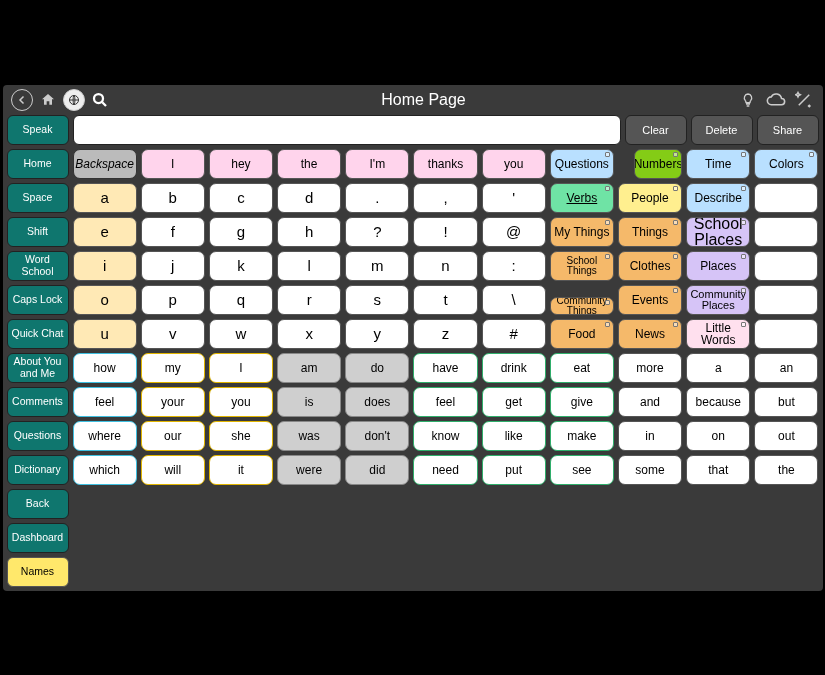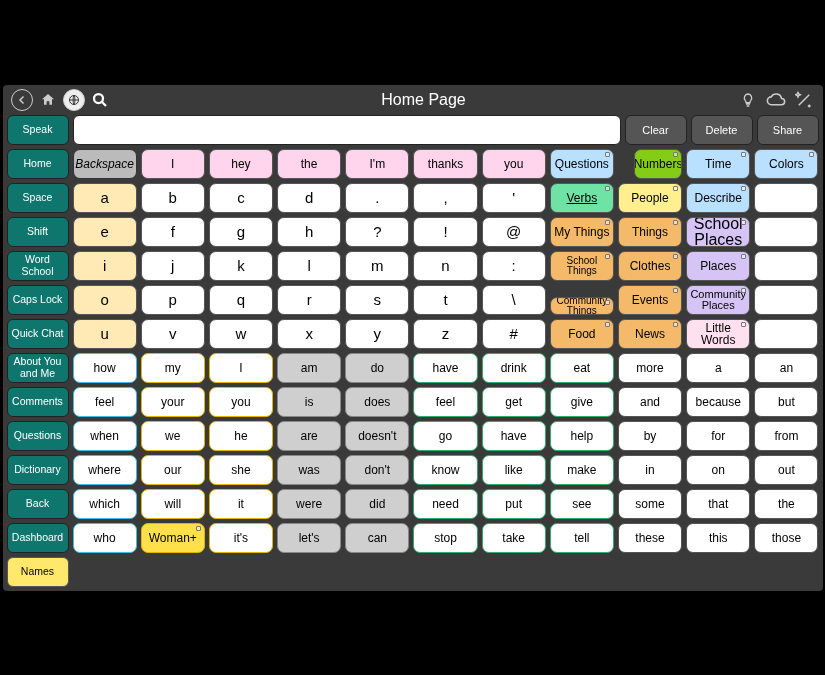--- a/index.html
+++ b/index.html
@@ -323,33 +323,20 @@
           <div class="cell c-gray b-gray">is</div>
           <div class="cell c-gray b-gray">does</div>
           <div class="cell b-green">feel</div>
           <div class="cell b-green">get</div>
           <div class="cell b-green">give</div>
           <div class="cell ">and</div>
           <div class="cell ">because</div>
           <div class="cell ">but</div>
         </div>
         <div class="grid-row">
-          <div class="cell b-cyan">when</div>
-          <div class="cell b-yellow">we</div>
-          <div class="cell b-yellow">he</div>
-          <div class="cell c-gray b-gray">are</div>
-          <div class="cell c-gray b-gray">doesn't</div>
-          <div class="cell b-green">go</div>
-          <div class="cell b-green">have</div>
-          <div class="cell b-green">help</div>
-          <div class="cell ">by</div>
-          <div class="cell ">for</div>
-          <div class="cell ">from</div>
-        </div>
-        <div class="grid-row">
           <div class="cell b-cyan">where</div>
           <div class="cell b-yellow">our</div>
           <div class="cell b-yellow">she</div>
           <div class="cell c-gray b-gray">was</div>
           <div class="cell c-gray b-gray">don't</div>
           <div class="cell b-green">know</div>
           <div class="cell b-green">like</div>
           <div class="cell b-green">make</div>
           <div class="cell ">in</div>
           <div class="cell ">on</div>
@@ -361,29 +348,16 @@
           <div class="cell b-yellow">it</div>
           <div class="cell c-gray b-gray">were</div>
           <div class="cell c-gray b-gray">did</div>
           <div class="cell b-green">need</div>
           <div class="cell b-green">put</div>
           <div class="cell b-green">see</div>
           <div class="cell ">some</div>
           <div class="cell ">that</div>
           <div class="cell ">the</div>
         </div>
-        <div class="grid-row">
-          <div class="cell b-cyan">who</div>
-          <div class="cell c-yelldeep b-yellow">Woman+<span class="dog"></span></div>
-          <div class="cell b-yellow">it's</div>
-          <div class="cell c-gray b-gray">let's</div>
-          <div class="cell c-gray b-gray">can</div>
-          <div class="cell b-green">stop</div>
-          <div class="cell b-green">take</div>
-          <div class="cell b-green">tell</div>
-          <div class="cell ">these</div>
-          <div class="cell ">this</div>
-          <div class="cell ">those</div>
-        </div>
       </div>
   </div>
 
 </div>
 
 </body></html>

